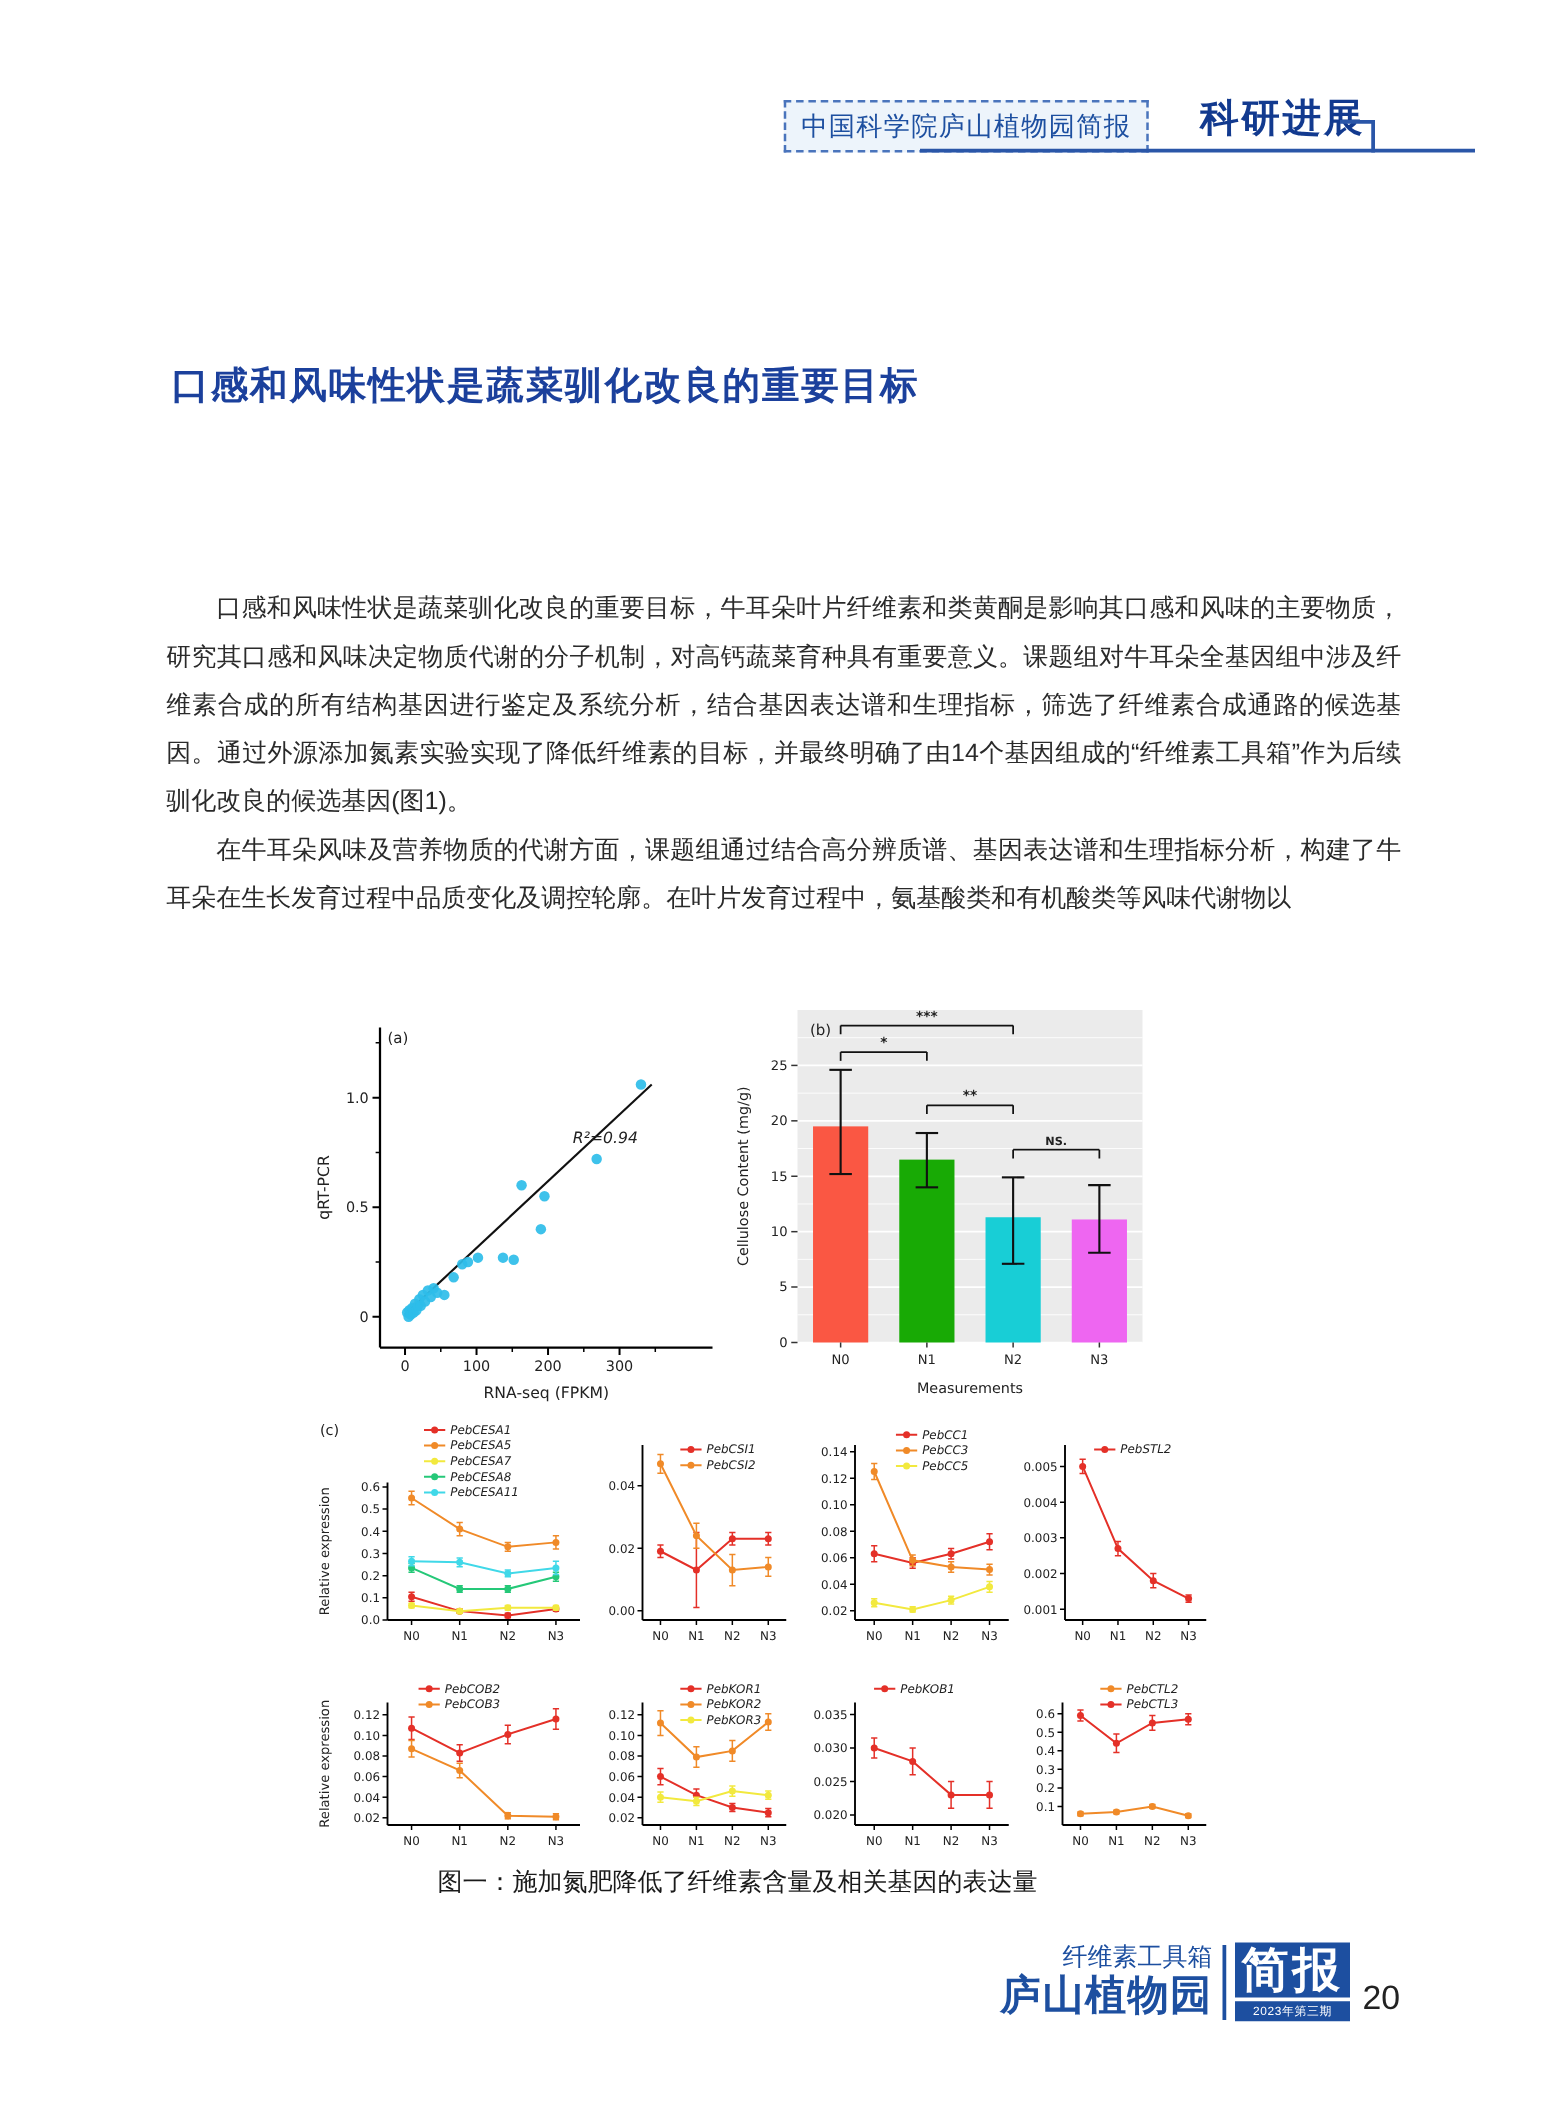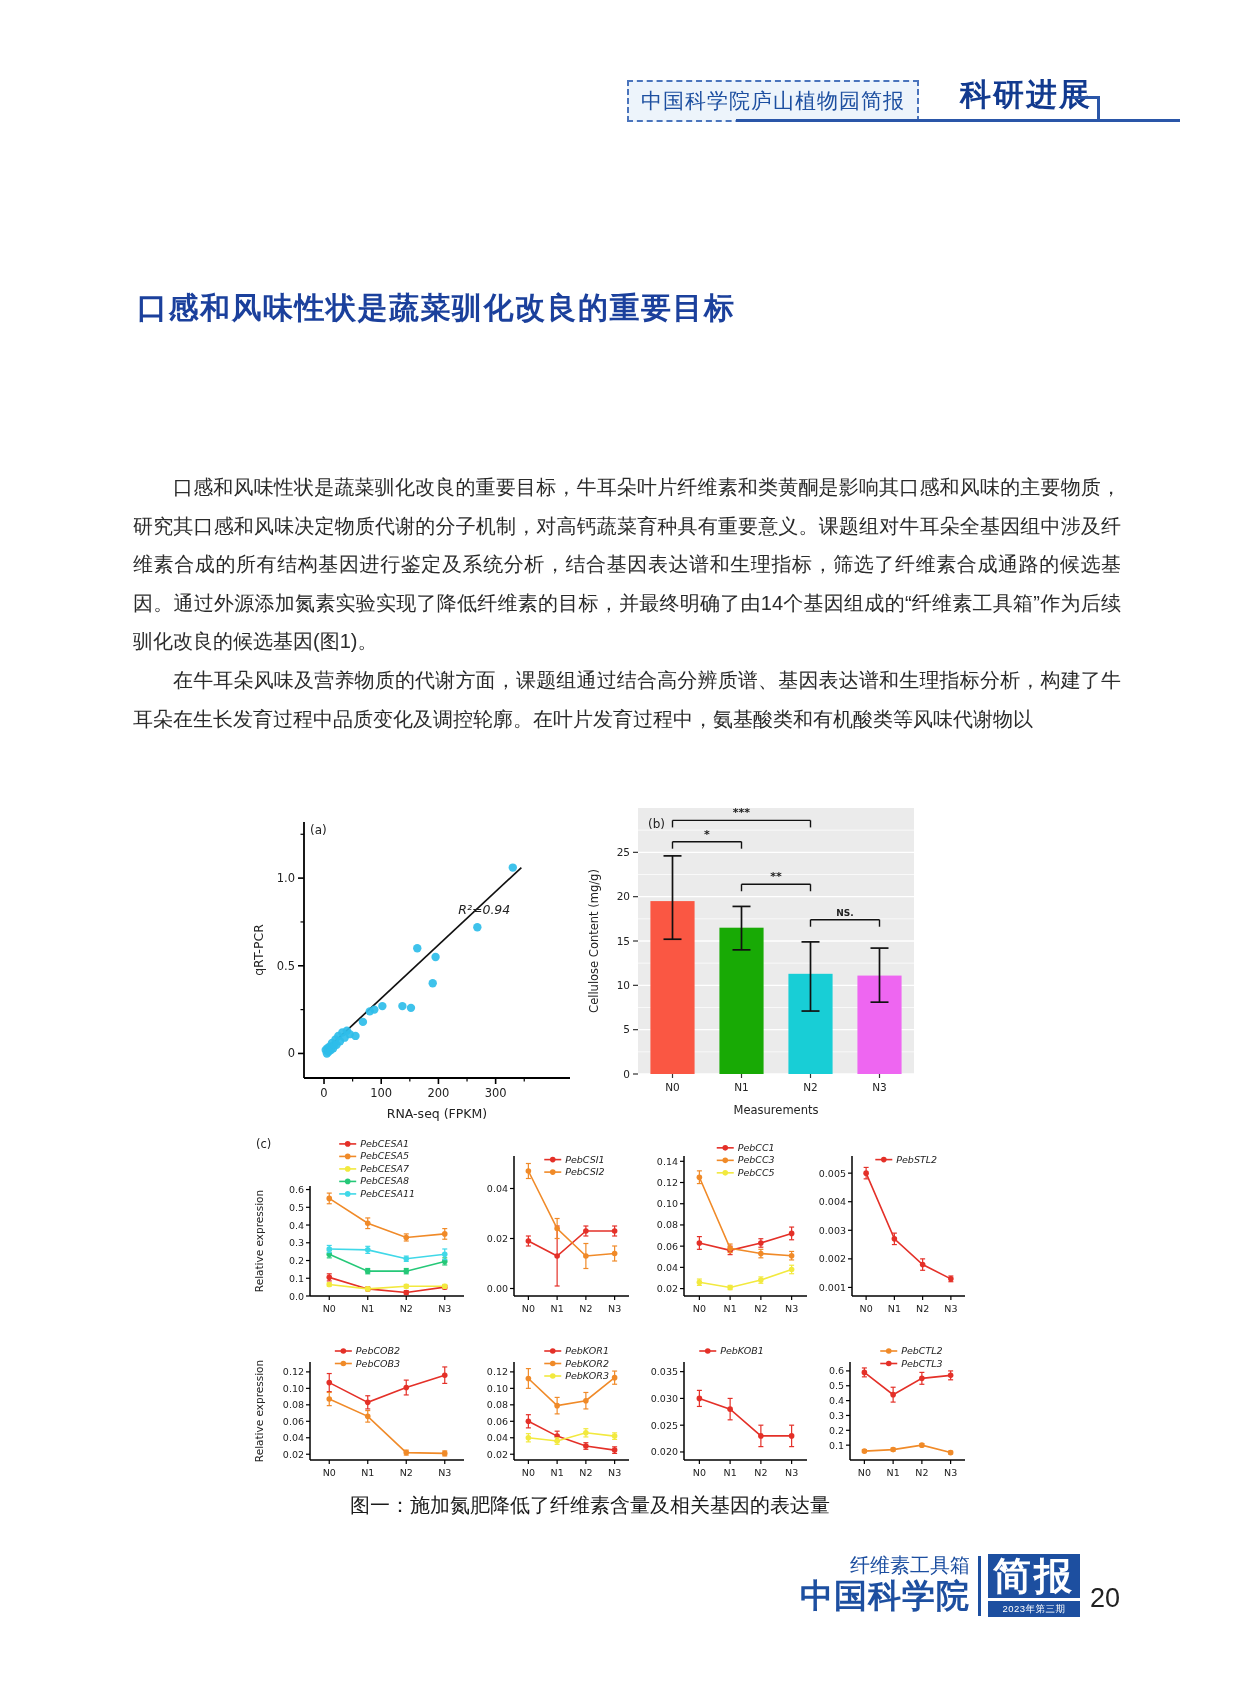--- a/index.html
+++ b/index.html
@@ -767,19 +767,19 @@
         <text x="95.25" y="16" text-anchor="start" font-size="9.5" fill="#222" font-style="italic">PebCTL2</text>
         <line x1="74.25" y1="25.5" x2="91.25" y2="25.5" stroke="#e43028" stroke-width="1.6"></line>
         <circle cx="82.75" cy="25.5" r="2.8" fill="#e43028"></circle>
         <text x="95.25" y="28.5" text-anchor="start" font-size="9.5" fill="#222" font-style="italic">PebCTL3</text>
       </svg>
     </div>
 
   <div class="figure-caption">图一：施加氮肥降低了纤维素含量及相关基因的表达量</div>
 
   <div class="f-org-top">纤维素工具箱</div>
-  <div class="f-org-bottom">中国科学院</div>
+  <div class="f-org-bottom">庐山植物园</div>
   <div class="f-divider"></div>
   <div class="f-bulletin">简报</div>
   <div class="f-issue">2023年第三期</div>
   <div class="f-pageno">20</div>
 
 </div>
 
 </body></html>

